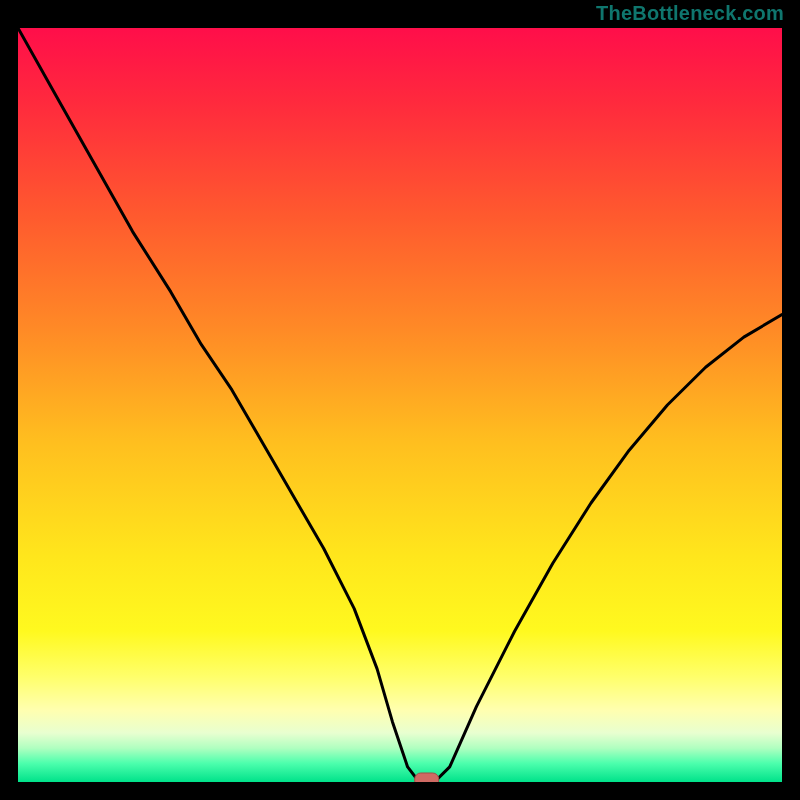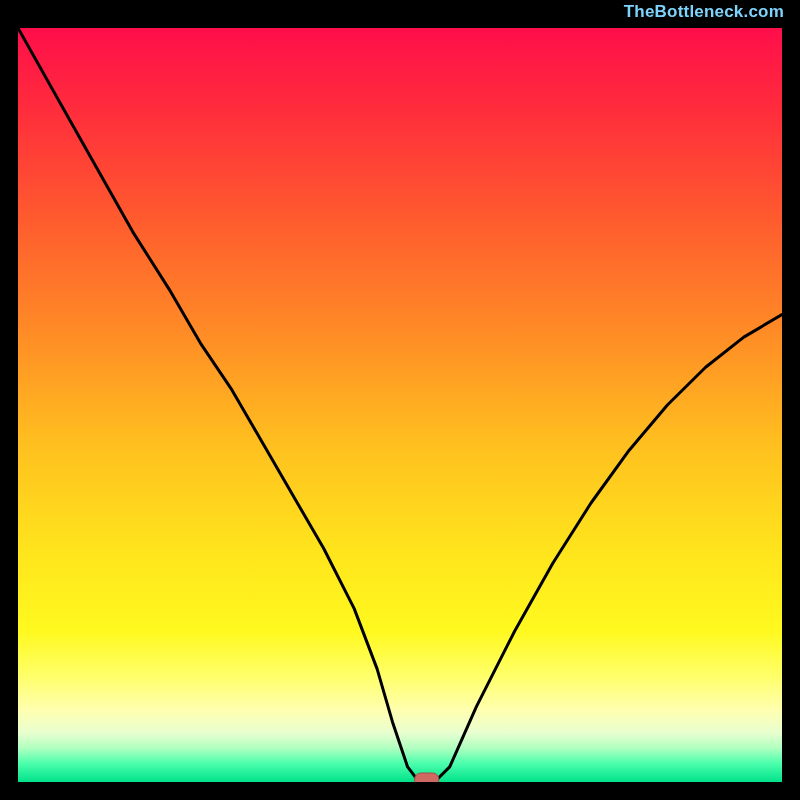--- a/index.html
+++ b/index.html
@@ -14,22 +14,22 @@
   .frame {
     position: relative;
     width: 800px;
     height: 800px;
     background: #000;
   }
   .watermark {
     position: absolute;
     top: 2px;
     right: 16px;
-    color: #7dd3fc;
-    font-size: 17px;
+    color: #0f766e;
+    font-size: 20px;
     font-weight: 600;
     letter-spacing: 0.2px;
     user-select: none;
   }
   .plot {
     position: absolute;
     left: 18px;
     top: 28px;
     width: 764px;
     height: 754px;

